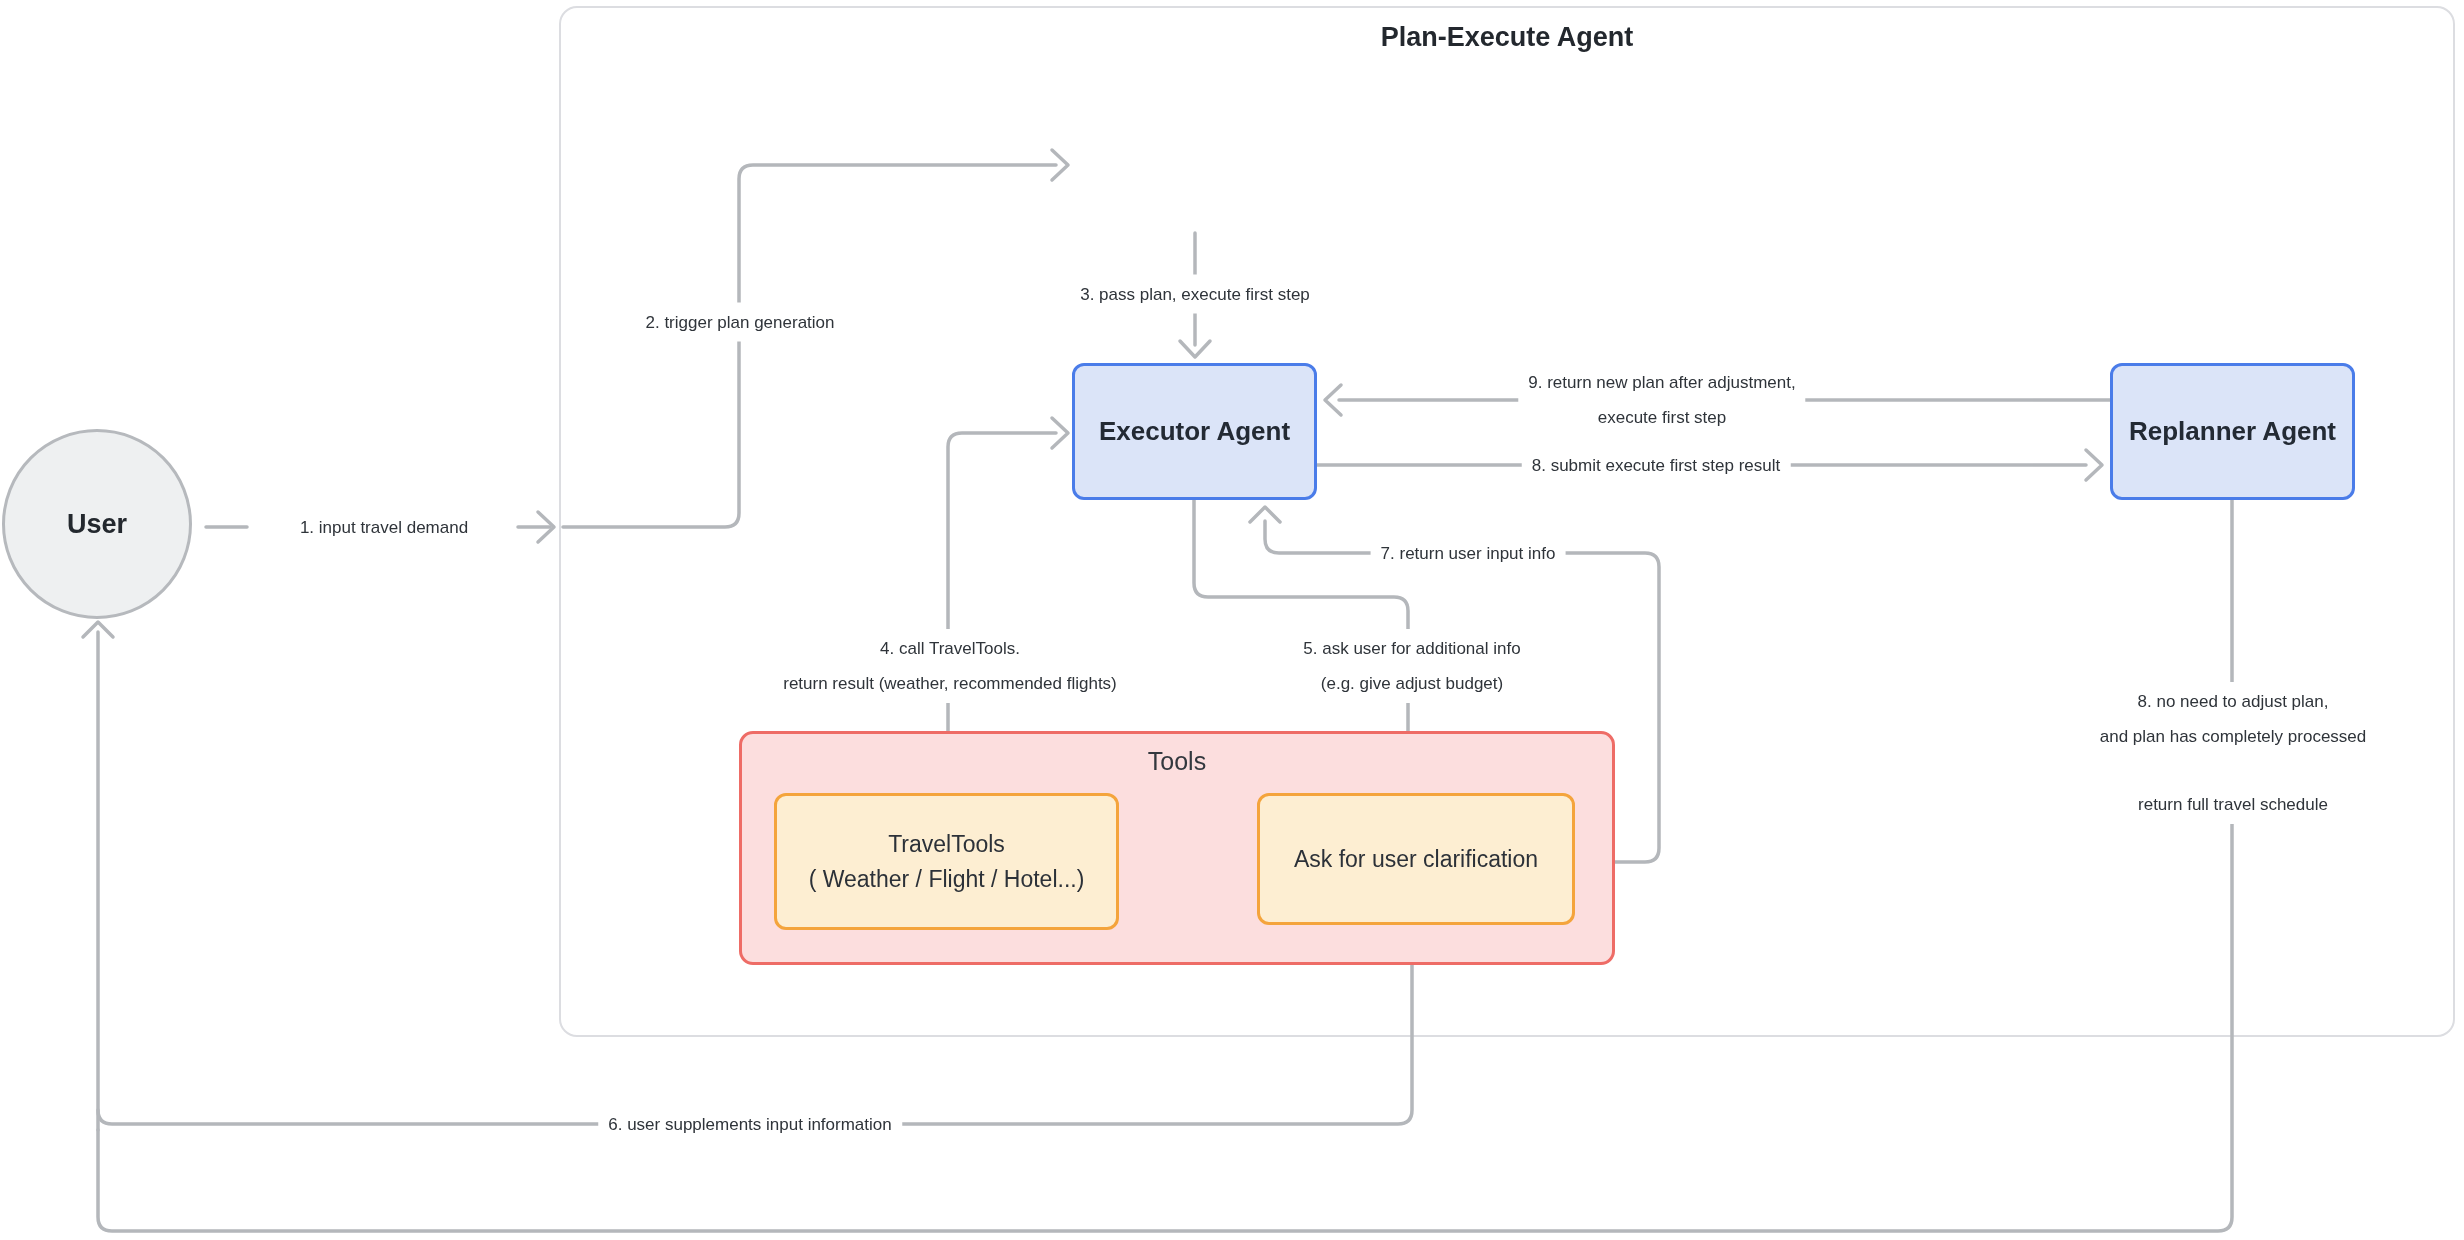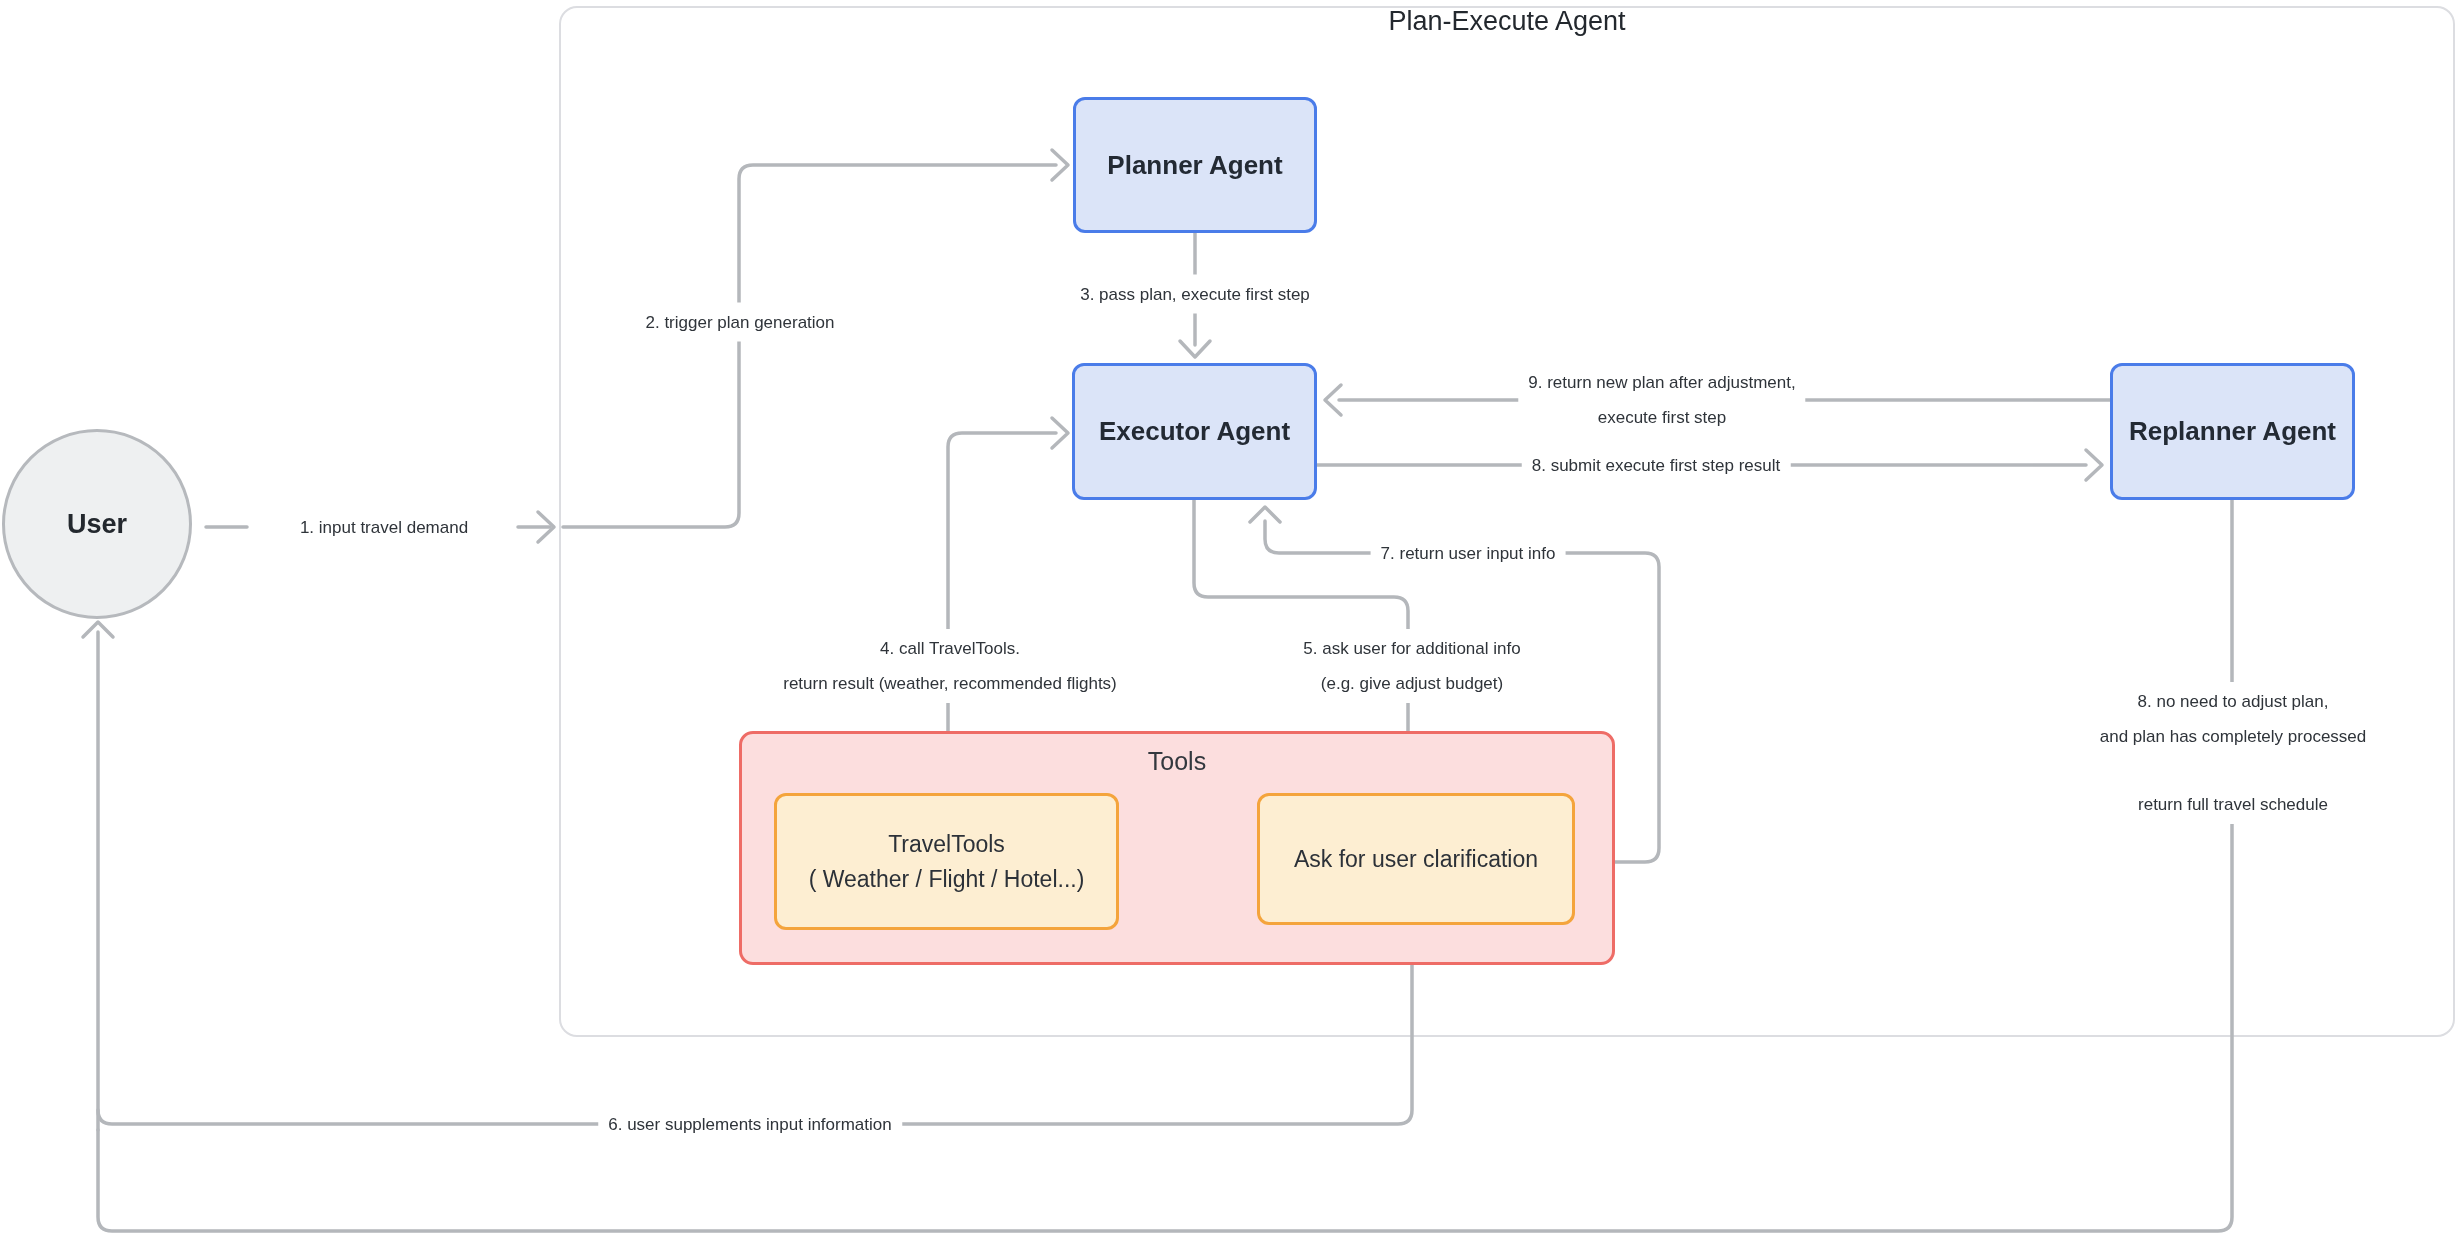--- a/index.html
+++ b/index.html
@@ -6,22 +6,22 @@
   .stage{
     position:relative;width:2464px;height:1240px;background:#ffffff;
     font-family:"Liberation Sans",sans-serif;color:#2f343a;overflow:hidden;
   }
   
   .frame{
     position:absolute;left:559px;top:6px;width:1896px;height:1031px;
     border:2px solid #dcdde1;border-radius:18px;background:#ffffff;box-sizing:border-box;
   }
   .frame-title{
-    position:absolute;left:1507px;top:6px;transform:translateX(-50%);
-    font-size:27px;font-weight:normal;color:#23282e;white-space:nowrap;
+    position:absolute;left:1507px;top:22px;transform:translateX(-50%);
+    font-size:27px;font-weight:bold;color:#23282e;white-space:nowrap;
   }
   
   svg.wires{position:absolute;left:0;top:0;width:2464px;height:1240px;}
   svg.wires path{fill:none;stroke:#b4b7bb;stroke-width:3.5;stroke-linecap:round;stroke-linejoin:round;}
   
   .agent{
     position:absolute;box-sizing:border-box;
     background:#dbe4f8;border:3.5px solid #4a7ce9;border-radius:12px;
     display:flex;align-items:center;justify-content:center;
     font-size:26px;font-weight:bold;color:#232a34;white-space:nowrap;
@@ -125,23 +125,20 @@
 
     <g>
       <path d="M 2232 500 V 1217 Q 2232 1231 2218 1231 H 112 Q 98 1231 98 1217 V 1130"></path>
     </g>
   </svg>
 
   <div class="user-circle">
     <span>User</span>
   </div>
 
-  <div class="agent planner">
-    <span>Planner Agent</span>
-  </div>
 
   <div class="agent replanner">
     <span>Replanner Agent</span>
   </div>
 
   <div class="agent executor">
     <span>Executor Agent</span>
   </div>
 
   <div class="tools"></div>

